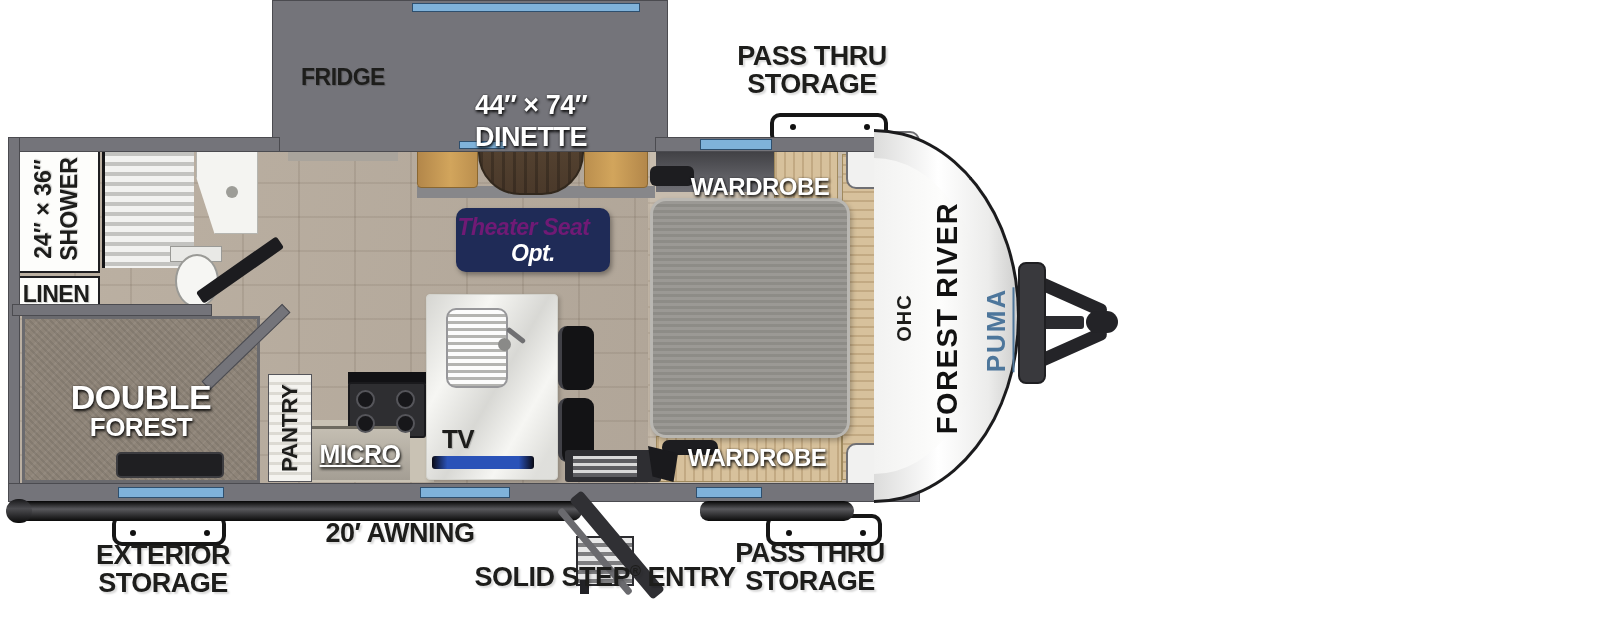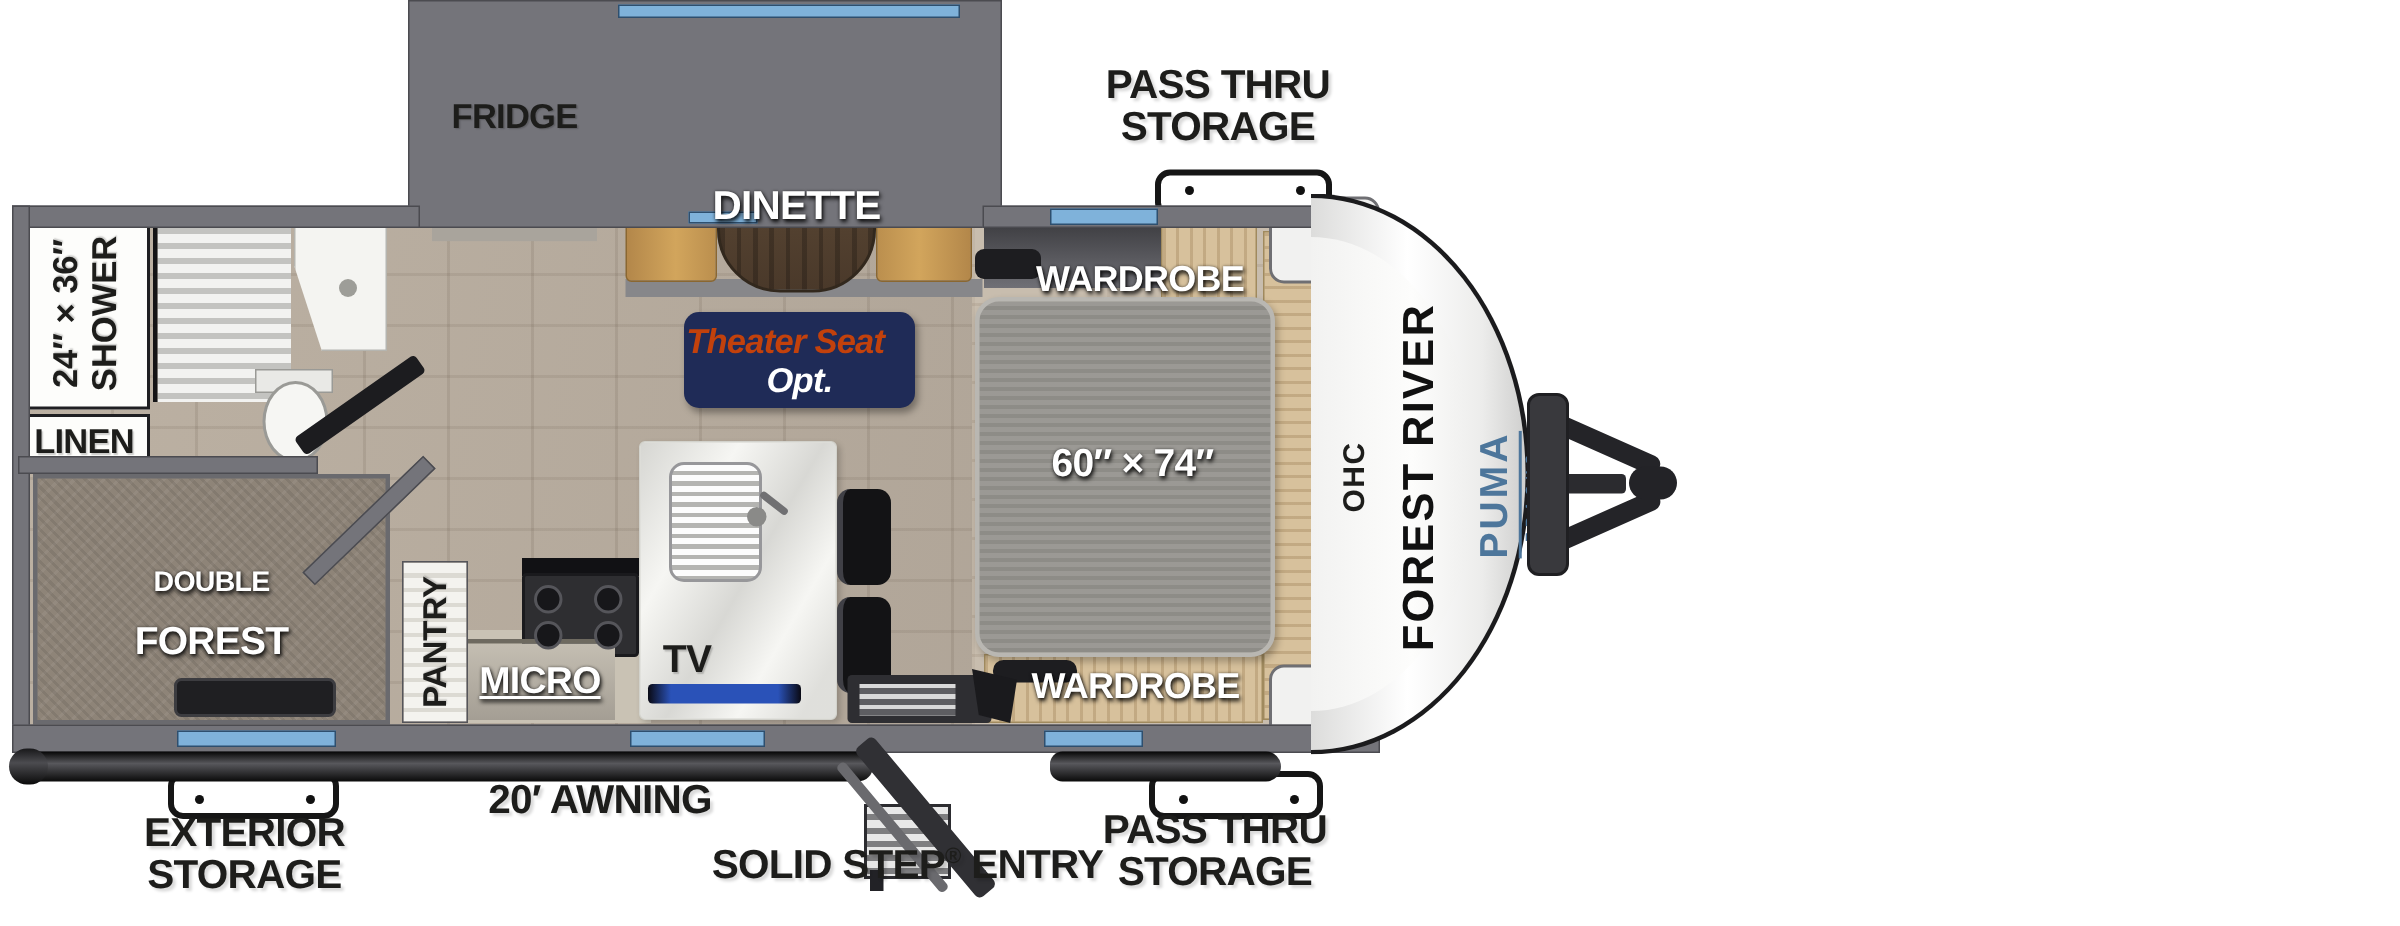--- a/index.html
+++ b/index.html
@@ -44,20 +44,21 @@
 
   <div class="abs" style="left:288px;top:12px;width:110px;height:92px;background:linear-gradient(100deg,#f1efe9,#ddd9d0);border:1px solid #b5b2aa;box-sizing:border-box;z-index:3;"></div>
   <div class="lbl lbl-blk" style="left:288px;top:64px;width:110px;font-size:23px;text-align:center;">FRIDGE</div>
   <div class="abs" style="left:288px;top:103px;width:114px;height:36px;background:#1b1b1e;clip-path:polygon(0 0,100% 0,100% 100%,0 38%);z-index:3;"></div>
   <div class="abs" style="left:288px;top:133px;width:110px;height:28px;background:#a9a49c;clip-path:polygon(0 18%,100% 0,100% 100%,0 100%);z-index:2;"></div>
 
   <div class="abs" style="left:417px;top:15px;width:222px;height:28px;background:linear-gradient(#141416,#606066);z-index:3;"></div>
   <div class="abs" style="left:417px;top:36px;width:61px;height:152px;background:linear-gradient(90deg,#b3874a,#d2a55c 55%,#bb8f4e);border-radius:4px;border:1px solid #8a6731;box-sizing:border-box;z-index:3;"></div>
   <div class="abs" style="left:584px;top:36px;width:64px;height:152px;background:linear-gradient(90deg,#bb8f4e,#d2a55c 45%,#b3874a);border-radius:4px;border:1px solid #8a6731;box-sizing:border-box;z-index:3;"></div>
   <div class="abs" style="left:478px;top:35px;width:106px;height:160px;border-radius:8px 8px 42px 42px;border:2px solid #32281d;box-sizing:border-box;z-index:3;background:repeating-linear-gradient(90deg, rgba(0,0,0,0.22) 0 3px, transparent 3px 11px),linear-gradient(#6b563f,#4a392a);"></div>
+  <div class="lbl lbl-int" style="left:451px;top:90px;width:160px;font-size:27px;">44″ × 74″</div>
   <div class="lbl lbl-int" style="left:451px;top:122px;width:160px;font-size:27px;">DINETTE</div>
 
   <div class="wall" style="left:8px;top:137px;width:272px;height:15px;"></div>
   <div class="wall" style="left:655px;top:137px;width:225px;height:15px;"></div>
   <div class="wall" style="left:8px;top:137px;width:12px;height:363px;"></div>
   <div class="wall" style="left:8px;top:483px;width:912px;height:19px;"></div>
   <div class="window" style="left:700px;top:139px;width:72px;height:11px;"></div>
   <div class="window" style="left:118px;top:487px;width:106px;height:11px;"></div>
   <div class="window" style="left:420px;top:487px;width:90px;height:11px;"></div>
   <div class="window" style="left:696px;top:487px;width:66px;height:11px;"></div>
@@ -72,21 +73,21 @@
   <div class="abs" style="left:102px;top:146px;width:92px;height:122px;border-left:3px solid #141416;box-sizing:border-box;z-index:2;background:repeating-linear-gradient(180deg,#f2f2f0 0 6px,#c3c3c0 6px 10px);"></div>
   <div class="abs" style="left:196px;top:146px;width:62px;height:88px;background:#f4f4f1;border:1px solid #b5b5b0;box-sizing:border-box;clip-path:polygon(0 0,100% 0,100% 100%,30% 100%,0 35%);z-index:2;"></div>
   <div class="abs" style="left:226px;top:186px;width:12px;height:12px;border-radius:50%;background:#9d9d98;z-index:3;"></div>
   <div class="abs" style="left:170px;top:246px;width:52px;height:16px;background:#e9e9e6;border:1px solid #9a9a96;box-sizing:border-box;z-index:2;"></div>
   <div class="abs" style="left:175px;top:254px;width:44px;height:54px;background:#f6f6f3;border:2px solid #9a9a96;border-radius:50%;box-sizing:border-box;z-index:3;"></div>
   <div class="abs" style="left:233px;top:221px;width:14px;height:98px;background:#1c1c1f;border-radius:3px;transform:rotate(55deg);z-index:3;"></div>
   <div class="wall" style="left:12px;top:304px;width:200px;height:12px;"></div>
   <div class="wall" style="left:240px;top:291px;width:12px;height:112px;transform:rotate(46deg);"></div>
 
   <div class="abs" style="left:22px;top:316px;width:238px;height:167px;z-index:2;border:3px solid #6a6a6e;box-sizing:border-box;background:repeating-linear-gradient(45deg, rgba(0,0,0,0.08) 0 2px, transparent 2px 5px),repeating-linear-gradient(-45deg, rgba(255,255,255,0.05) 0 2px, transparent 2px 7px),var(--bunk);"></div>
-  <div class="lbl lbl-int" style="left:51px;top:378px;width:180px;font-size:19px;">DOUBLE</div>
+  <div class="lbl lbl-int" style="left:51px;top:378px;width:180px;font-size:34px;">DOUBLE</div>
   <div class="lbl lbl-int" style="left:51px;top:412px;width:180px;font-size:26px;">FOREST</div>
   <div class="abs" style="left:116px;top:452px;width:108px;height:26px;background:#1f1f22;border-radius:5px;border:2px solid #3c3c40;box-sizing:border-box;z-index:3;"></div>
 
   <div class="abs" style="left:268px;top:374px;width:44px;height:108px;background:repeating-linear-gradient(180deg,#f4f3ef 0 7px,#dcdad3 7px 10px);border:1px solid #55555a;box-sizing:border-box;z-index:3;"></div>
   <div class="vtext lbl-blk" style="left:290px;top:428px;font-size:22px;">PANTRY</div>
 
   <div class="abs" style="left:312px;top:420px;width:122px;height:62px;background:#c9c2b4;z-index:2;"></div>
   <div class="abs" style="left:348px;top:372px;width:78px;height:12px;background:#111114;z-index:3;"></div>
   <div class="abs" style="left:348px;top:382px;width:78px;height:56px;background:#2e2e31;border:2px solid #1a1a1d;border-radius:3px;box-sizing:border-box;z-index:3;"></div>
   <div class="abs" style="left:356px;top:390px;width:15px;height:15px;border-radius:50%;background:#17171a;border:2px solid #55555a;z-index:4;"></div>
@@ -104,31 +105,30 @@
   <div class="abs" style="left:432px;top:456px;width:102px;height:13px;border-radius:3px;z-index:5;background:linear-gradient(90deg,#0a0a14,#2a52b8 15%,#2a52b8 85%,#0a0a14);"></div>
 
   <div class="abs" style="left:558px;top:326px;width:36px;height:64px;background:#131315;border-radius:9px;border-left:4px solid #404046;box-sizing:border-box;z-index:3;"></div>
   <div class="abs" style="left:558px;top:398px;width:36px;height:64px;background:#131315;border-radius:9px;border-left:4px solid #404046;box-sizing:border-box;z-index:3;"></div>
 
   <div class="abs" style="left:565px;top:450px;width:96px;height:32px;background:#2e2e32;border-radius:3px;z-index:3;"></div>
   <div class="abs" style="left:573px;top:456px;width:64px;height:21px;z-index:4;background:repeating-linear-gradient(180deg,#d9d9d9 0 3px,#5e5e62 3px 7px);"></div>
   <div class="abs" style="left:648px;top:446px;width:30px;height:36px;background:#1a1a1d;clip-path:polygon(0 0,100% 20%,85% 100%,15% 85%);z-index:4;"></div>
 
   <div class="abs" style="left:456px;top:208px;width:154px;height:64px;background:var(--navy);border-radius:10px;box-shadow:2px 3px 5px rgba(0,0,0,0.35);z-index:6;"></div>
-  <div class="lbl" style="left:456px;top:214px;width:135px;font-size:23px;color:#c2410c;font-style:italic;z-index:7;">Theater Seat</div>
+  <div class="lbl" style="left:456px;top:214px;width:135px;font-size:23px;color:#701a75;font-style:italic;z-index:7;">Theater Seat</div>
   <div class="lbl" style="left:456px;top:240px;width:154px;font-size:23px;color:#fff;font-style:italic;z-index:7;">Opt.</div>
 
   <div class="abs" style="left:656px;top:150px;width:118px;height:42px;background:linear-gradient(#3f3f43,#707076);z-index:2;"></div>
   <div class="abs wood" style="left:774px;top:150px;width:64px;height:56px;border:1px solid #a08a5e;box-sizing:border-box;z-index:2;"></div>
   <div class="abs" style="left:650px;top:166px;width:44px;height:20px;background:#1d1d20;border-radius:6px;z-index:3;"></div>
   <div class="lbl lbl-int" style="left:675px;top:173px;width:170px;font-size:24px;">WARDROBE</div>
 
   <div class="abs woodv" style="left:842px;top:154px;width:34px;height:326px;border:1px solid #a08a5e;box-sizing:border-box;z-index:2;"></div>
   <div class="abs" style="left:650px;top:198px;width:200px;height:240px;border-radius:16px;border:3px solid #b9b7b2;box-sizing:border-box;z-index:3;box-shadow:2px 3px 5px rgba(0,0,0,0.25);background:repeating-linear-gradient(180deg, rgba(255,255,255,0.06) 0 3px, rgba(0,0,0,0.05) 3px 6px),var(--mattress);"></div>
-  <div class="lbl lbl-int" style="left:665px;top:293px;width:180px;font-size:26px;">60″ × 74″</div>
 
   <div class="abs wood" style="left:656px;top:436px;width:186px;height:46px;border:1px solid #a08a5e;box-sizing:border-box;z-index:2;"></div>
   <div class="abs" style="left:662px;top:440px;width:56px;height:15px;background:#1d1d20;border-radius:7px;z-index:3;"></div>
   <div class="lbl lbl-int" style="left:672px;top:444px;width:170px;font-size:24px;">WARDROBE</div>
 
   <div class="abs" style="left:846px;top:131px;width:74px;height:58px;background:#f1f1f0;border:2px solid #6f6f73;border-radius:10px;box-sizing:border-box;z-index:3;"></div>
   <div class="abs" style="left:846px;top:443px;width:74px;height:58px;background:#f1f1f0;border:2px solid #6f6f73;border-radius:10px;box-sizing:border-box;z-index:3;"></div>
   <div class="abs" style="left:874px;top:129px;width:146px;height:374px;z-index:4;box-sizing:border-box;border:3px solid var(--trim_black);border-left:none;border-top-right-radius:146px 187px;border-bottom-right-radius:146px 187px;background:linear-gradient(90deg,#dcdcdb,#ffffff 45%,#ececeb 80%,#cfcfce);"></div>
   <div class="abs" style="left:874px;top:158px;width:112px;height:316px;z-index:5;border-top-right-radius:112px 158px;border-bottom-right-radius:112px 158px;background:linear-gradient(90deg,#f2f2f1,#fdfdfc 60%,#ededec);"></div>
   <div class="vtext" style="left:904px;top:318px;font-size:20px;color:var(--text_black);letter-spacing:1px;">OHC</div>

